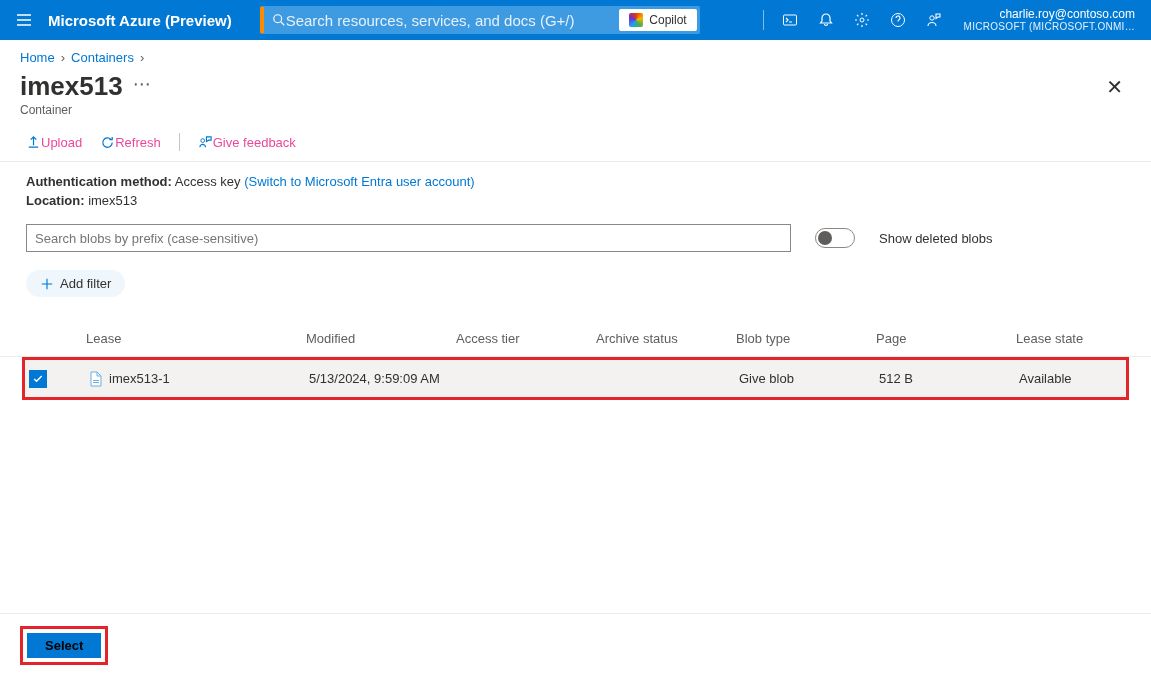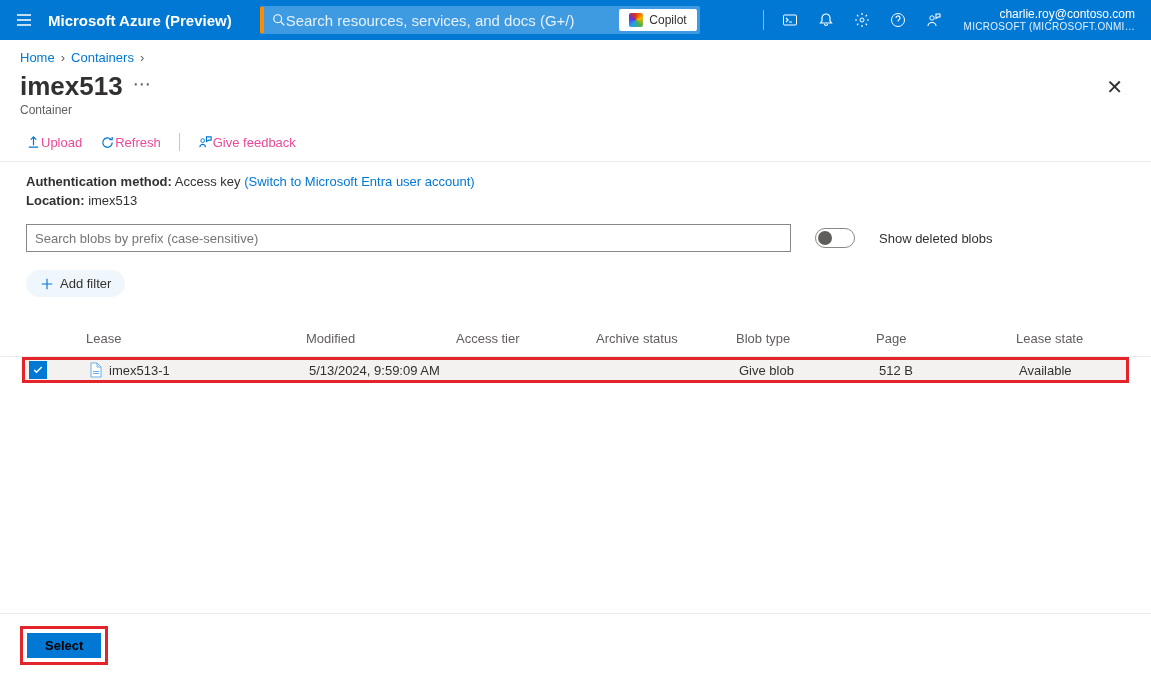--- a/index.html
+++ b/index.html
@@ -53,21 +53,21 @@
   .toggle-label { font-size: 13px; }
 
   
   .pill { display: inline-flex; align-items: center; gap: 6px; background: #eff6fc; color: #323130; border-radius: 16px; padding: 6px 14px; margin: 18px 0 0 26px; font-size: 13px; cursor: pointer; }
   .pill svg { width: 14px; height: 14px; }
 
   
   .table { margin-top: 24px; }
   .thead, .trow { display: grid; grid-template-columns: 60px 220px 150px 140px 140px 140px 140px 135px; align-items: center; padding: 0 0 0 26px; }
   .thead { color: #605e5c; font-size: 13px; border-bottom: 1px solid #edebe9; height: 36px; }
-  .trow { height: 20px; background: #f3f2f1; font-size: 13px; }
+  .trow { height: 37px; background: #f3f2f1; font-size: 13px; }
   .row-highlight { border: 3px solid #e3242b; margin: 0 22px 0 22px; }
   .row-highlight .trow { padding-left: 4px; }
   .checkbox { width: 18px; height: 18px; background: #0078d4; display: flex; align-items: center; justify-content: center; color: #fff; cursor: pointer; }
   .file-icon { display: inline-block; width: 14px; height: 16px; margin-right: 6px; vertical-align: middle; }
   .namecell { display: flex; align-items: center; }
 
   
   .footer { position: absolute; left: 0; right: 0; bottom: 0; border-top: 1px solid #edebe9; height: 64px; display: flex; align-items: center; padding-left: 20px; }
   .select-wrap { border: 3px solid #e3242b; padding: 4px; }
   .select-btn { background: #0078d4; color: #000000; border: none; padding: 5px 18px; font-size: 13px; font-weight: 600; cursor: pointer; }

